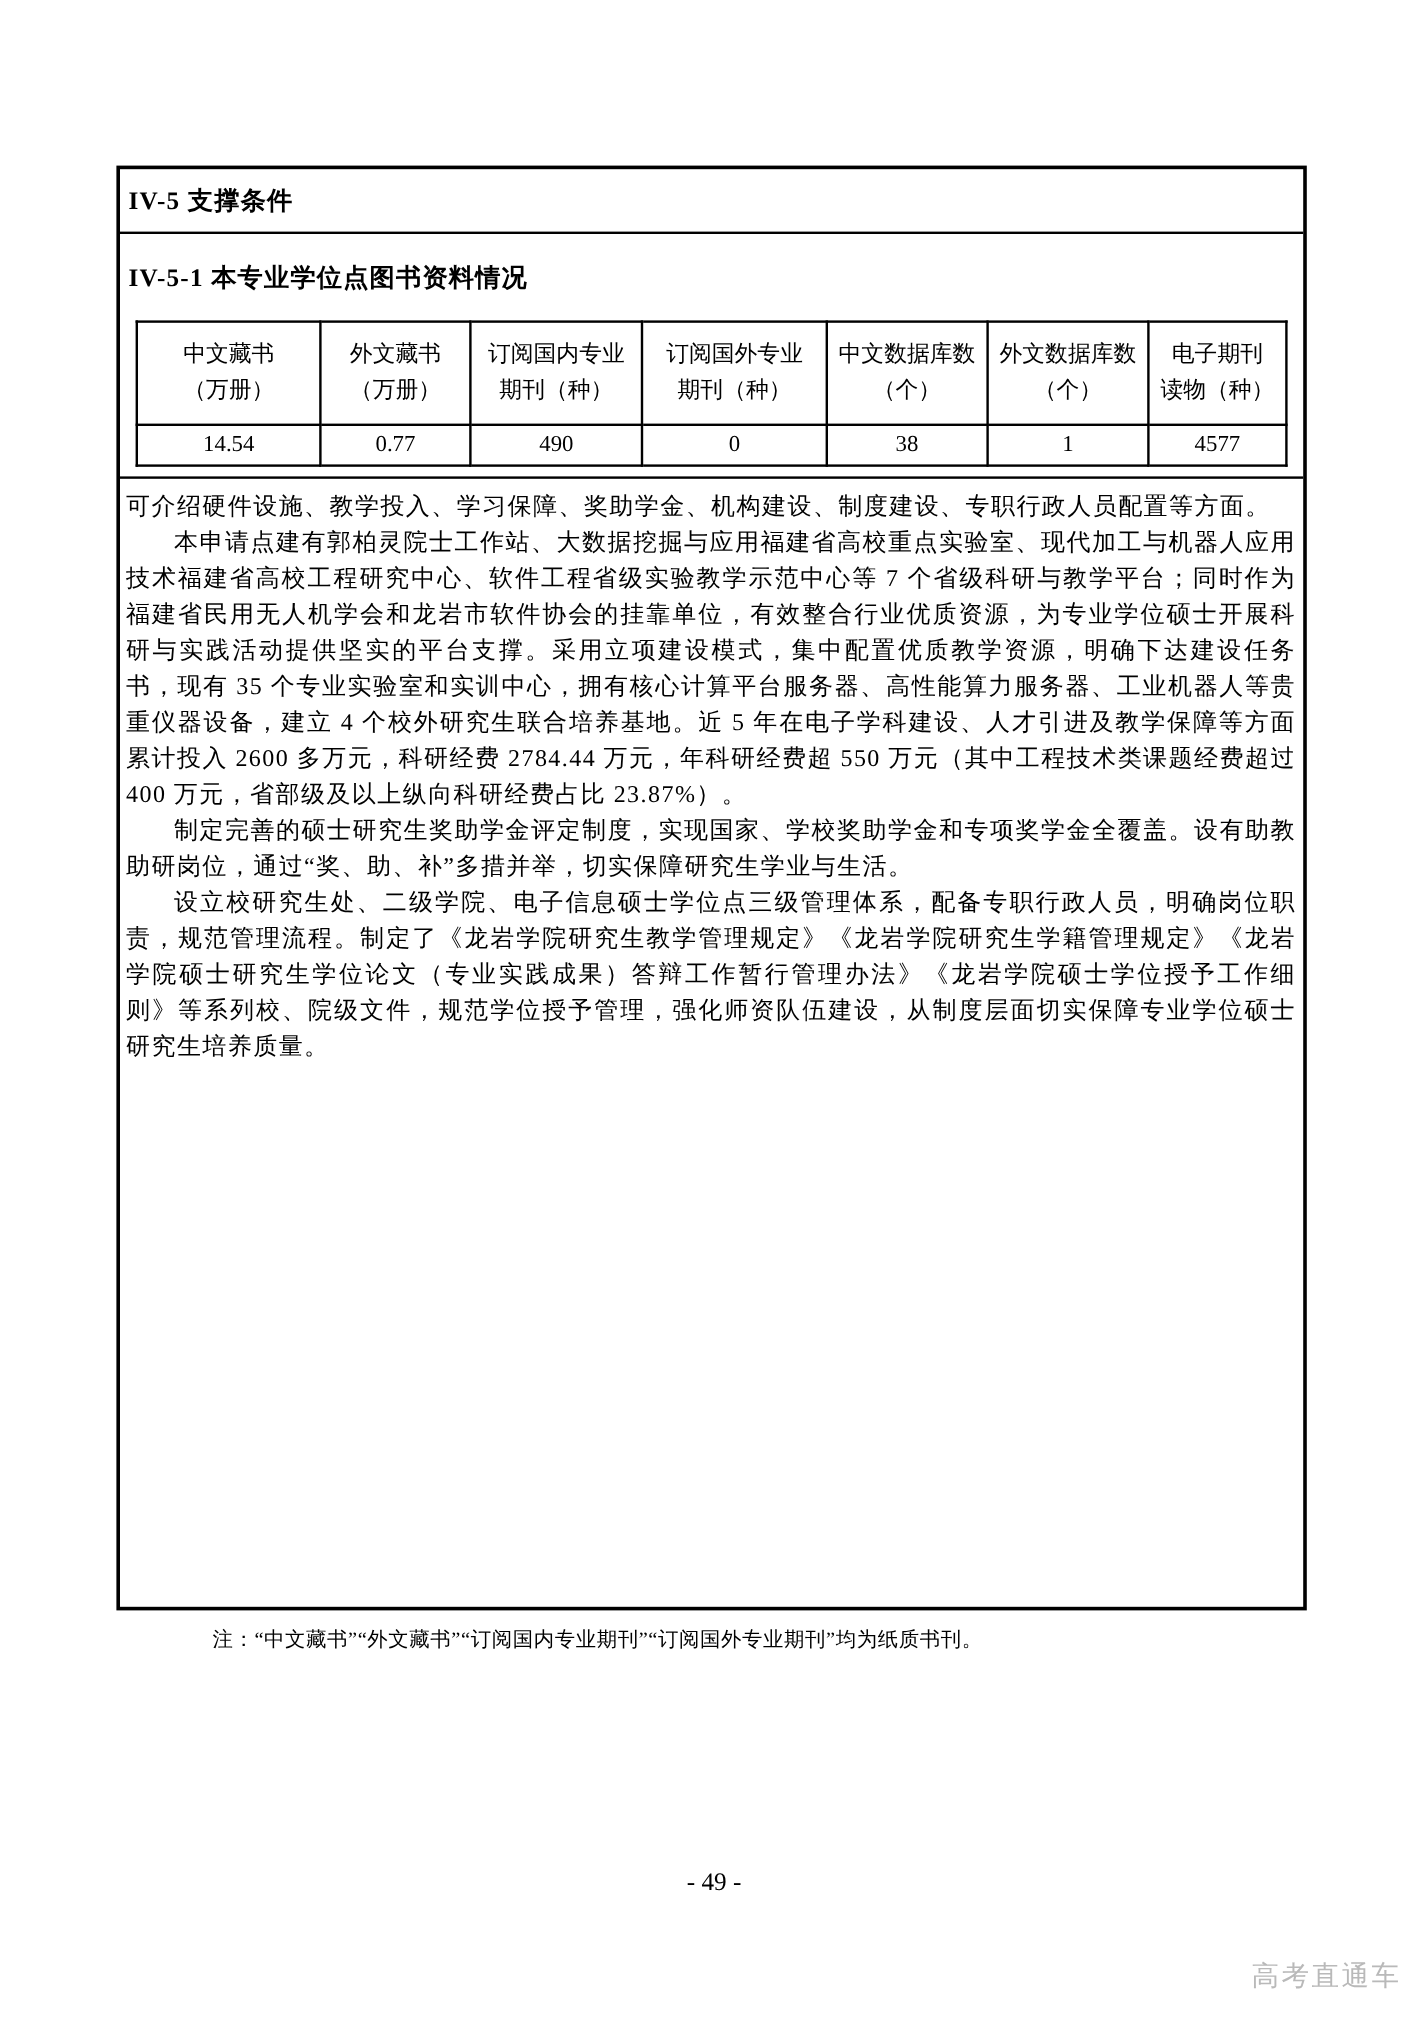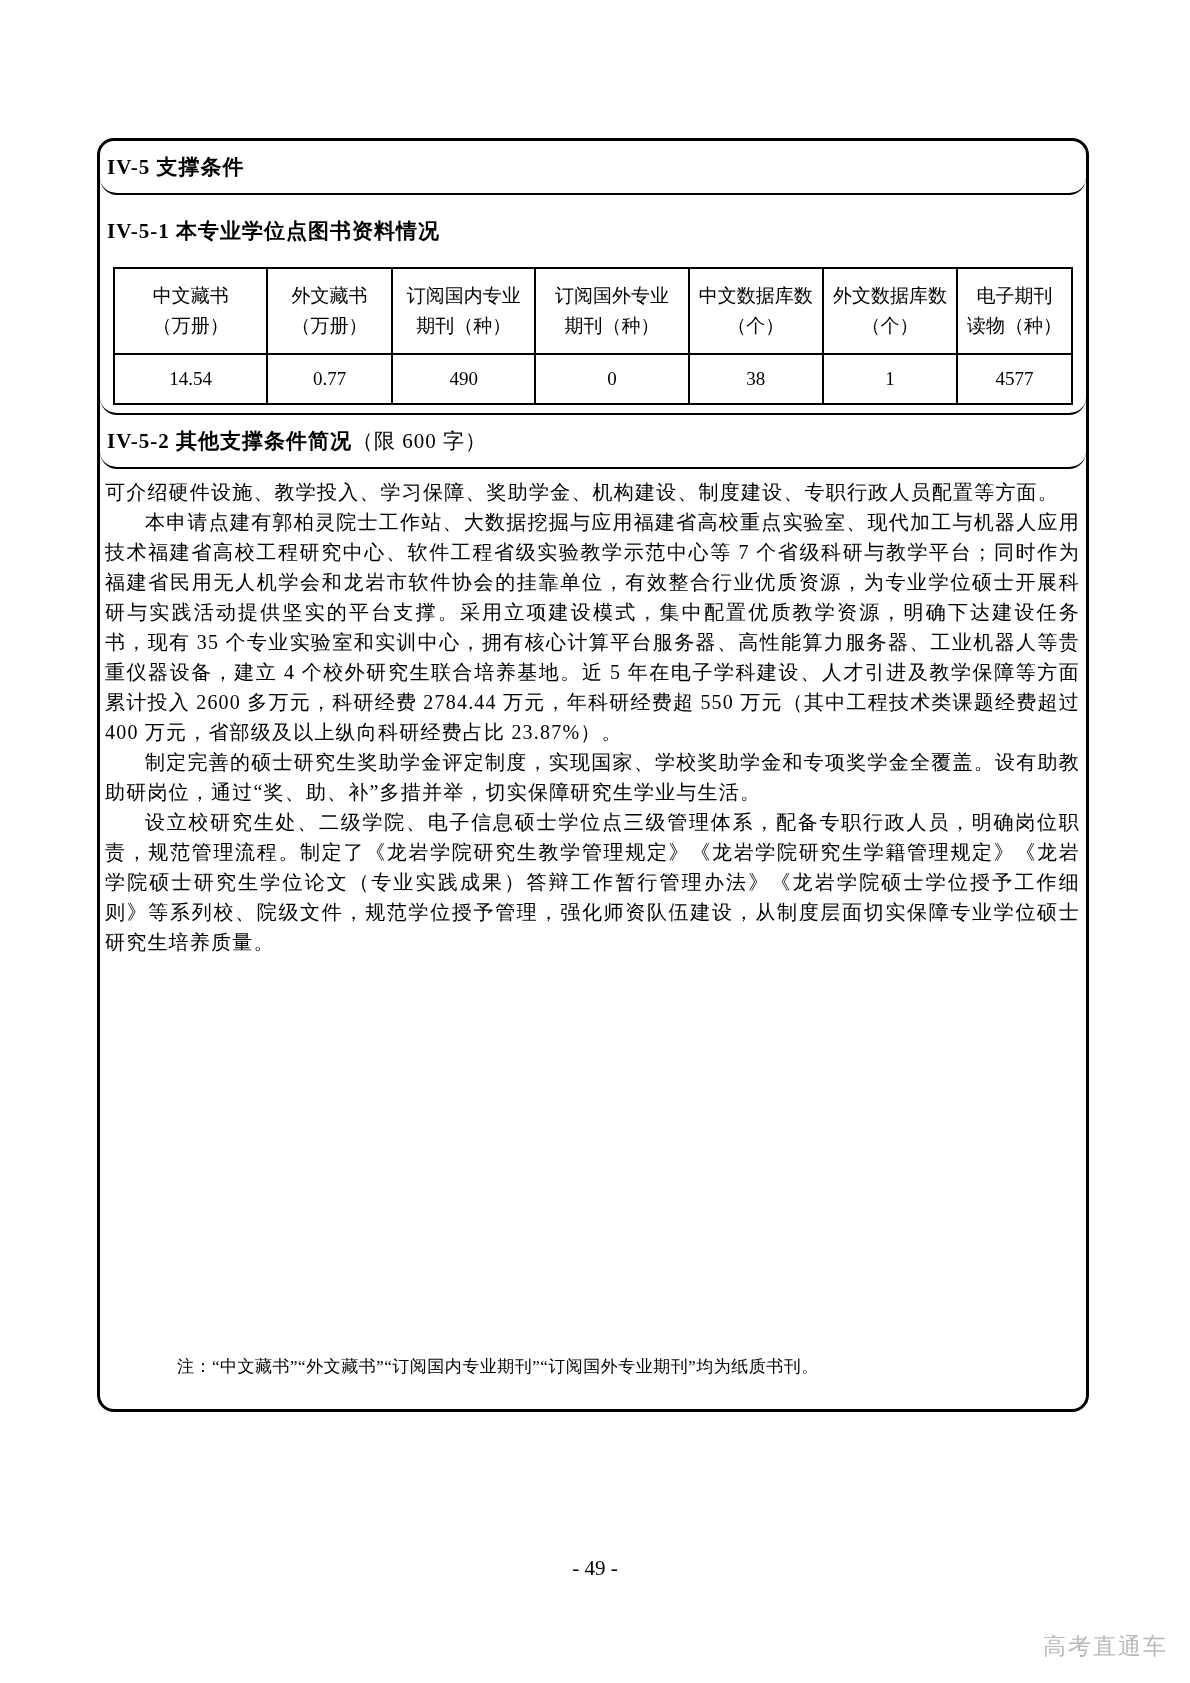--- a/index.html
+++ b/index.html
@@ -1,15 +1,15 @@
 <!DOCTYPE html>
 <html><head>
 <meta charset="utf-8">
 <style>
-  * { margin: 0; padding: 0; box-sizing: border-box; border-radius: 17px; }
+  * { margin: 0; padding: 0; box-sizing: border-box; }
   html, body { background: #ffffff; }
   body {
     width: 1190px; height: 1683px;
     position: relative;
     font-family: "Liberation Serif", "DejaVu Serif", serif;
     color: #000;
   }
   .page { position: absolute; inset: 0; background: #fff; }
 
   .form-box {
@@ -45,21 +45,21 @@
     border-collapse: collapse;
     table-layout: fixed;
   }
   .lib-table td {
     border: 2px solid #000;
     text-align: center;
     font-size: 19px;
     vertical-align: middle;
   }
   .lib-table tr.thead td { height: 86px; line-height: 30px; padding: 2px 0; }
-  .lib-table tr.tvals td { height: 50px; margin-left: 48px; }
+  .lib-table tr.tvals td { height: 34px; margin-left: 48px; }
   .lib-table td:nth-child(1) { width: 16%; }
   .lib-table td:nth-child(2) { width: 13%; }
   .lib-table td:nth-child(3) { width: 15%; }
   .lib-table td:nth-child(4) { width: 16%; }
   .lib-table td:nth-child(5) { width: 14%; }
   .lib-table td:nth-child(6) { width: 14%; }
   .lib-table td:nth-child(7) { width: 12%; }
 
   .row-title52 {
     height: 54px;
@@ -164,24 +164,20 @@
           <td>490</td>
           <td>0</td>
           <td>38</td>
           <td>1</td>
           <td>4577</td>
         </tr>
       </tbody>
         </table>
     </div>
 
-    <div class="row-title52">
-      <span class="bold-part">IV-5-2 其他支撑条件简况</span>
-        <span class="normal-part">（限 600 字）</span>
-    </div>
 
     <div class="content-area">
       <p class="noindent">可介绍硬件设施、教学投入、学习保障、奖助学金、机构建设、制度建设、专职行政人员配置等方面。</p>
       <p class="indent">本申请点建有郭柏灵院士工作站、大数据挖掘与应用福建省高校重点实验室、现代加工与机器人应用技术福建省高校工程研究中心、软件工程省级实验教学示范中心等 7 个省级科研与教学平台；同时作为福建省民用无人机学会和龙岩市软件协会的挂靠单位，有效整合行业优质资源，为专业学位硕士开展科研与实践活动提供坚实的平台支撑。采用立项建设模式，集中配置优质教学资源，明确下达建设任务书，现有 35 个专业实验室和实训中心，拥有核心计算平台服务器、高性能算力服务器、工业机器人等贵重仪器设备，建立 4 个校外研究生联合培养基地。近 5 年在电子学科建设、人才引进及教学保障等方面累计投入 2600 多万元，科研经费 2784.44 万元，年科研经费超 550 万元（其中工程技术类课题经费超过 400 万元，省部级及以上纵向科研经费占比 23.87%）。</p>
       <p class="indent">制定完善的硕士研究生奖助学金评定制度，实现国家、学校奖助学金和专项奖学金全覆盖。设有助教助研岗位，通过“奖、助、补”多措并举，切实保障研究生学业与生活。</p>
       <p class="indent">设立校研究生处、二级学院、电子信息硕士学位点三级管理体系，配备专职行政人员，明确岗位职责，规范管理流程。制定了《龙岩学院研究生教学管理规定》《龙岩学院研究生学籍管理规定》《龙岩学院硕士研究生学位论文（专业实践成果）答辩工作暂行管理办法》《龙岩学院硕士学位授予工作细则》等系列校、院级文件，规范学位授予管理，强化师资队伍建设，从制度层面切实保障专业学位硕士研究生培养质量。</p>
     </div>
 
   </div>
 

